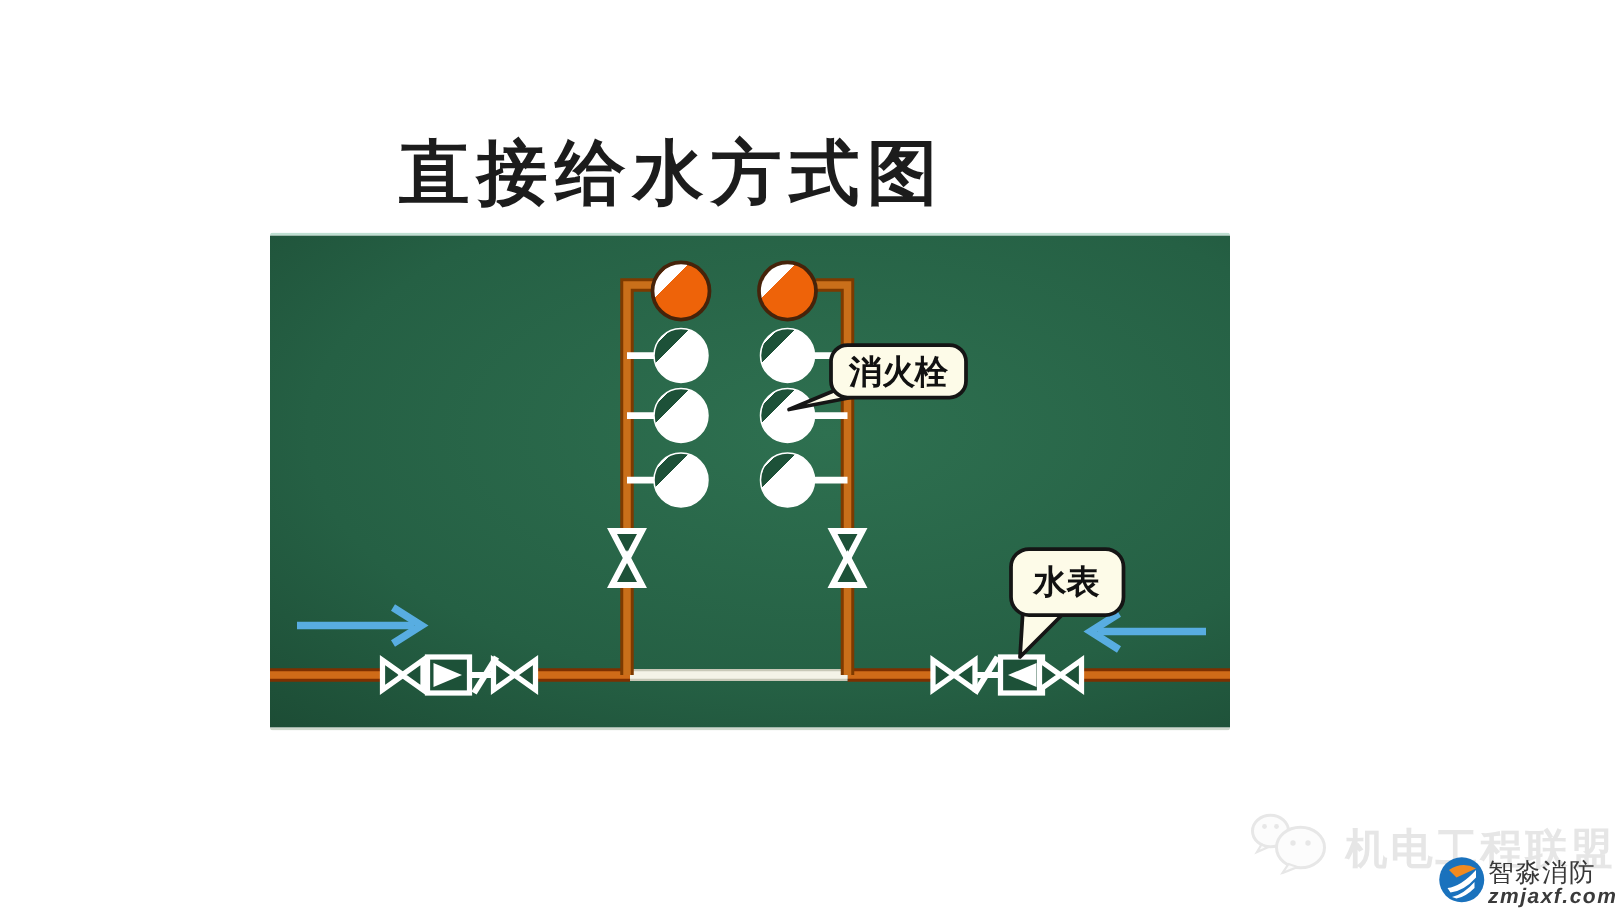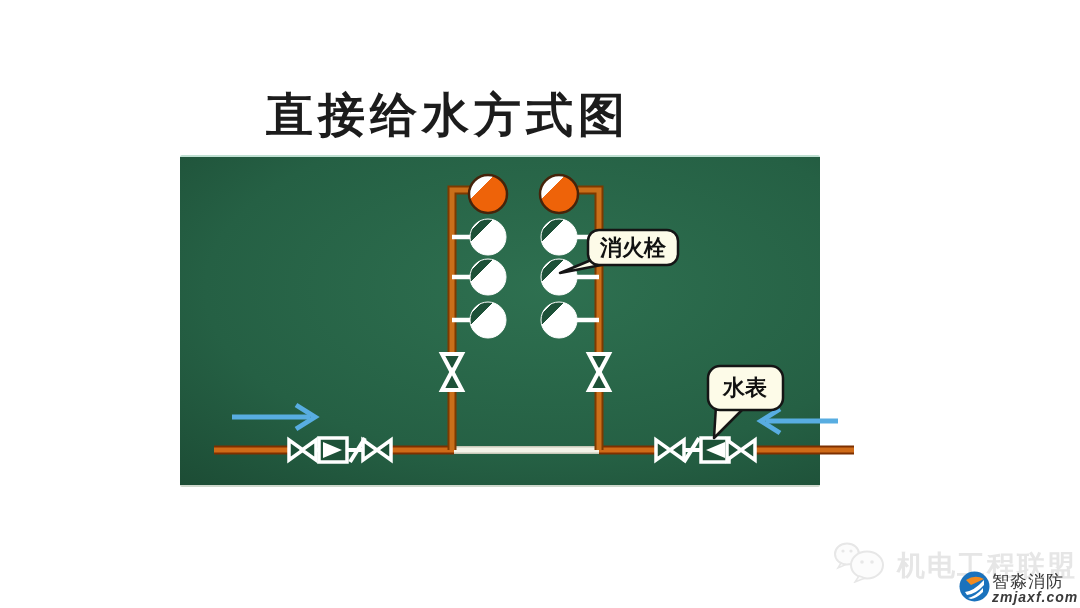--- a/index.html
+++ b/index.html
@@ -5,21 +5,21 @@
   * { margin:0; padding:0; box-sizing:border-box; }
   html,body { width:1080px; height:608px; background:#ffffff; overflow:hidden;
               font-family:"Liberation Sans","DejaVu Sans",sans-serif; }
   .slide { position:relative; width:861px; height:608px; background:#ffffff; }
 
   .title { position:absolute; left:266px; top:84px; font-size:47px; font-weight:800;
            color:#1c1c1c; letter-spacing:5px; white-space:nowrap; }
 
   .panel { position:absolute; left:180px; top:155px; width:640px; height:332px;
            background:radial-gradient(120% 115% at 58% 40%, #2e7050 0%, #256044 45%, #1a4731 78%, #123223 100%);
-           border-top:2px solid #bfe0d2; border-bottom:2px solid #cfd8cd; border-radius:2px;padding-left:34px; }
+           border-top:2px solid #bfe0d2; border-bottom:2px solid #cfd8cd; border-radius:2px; }
   .panel svg { display:block; }
 
   .wm-text { position:absolute; left:886px; top:547px; font-size:28px; font-weight:600;
              color:#e6e6e6; letter-spacing:2px; white-space:nowrap;margin-left:11px; }
   .brand-name { position:absolute; left:992px; top:570px; font-size:17px; font-weight:400;
                 color:#383838; letter-spacing:1px; white-space:nowrap; }
   .brand-site { position:absolute; left:992px; top:589px; font-size:14px; font-weight:700;
                 color:#3a3a3a; letter-spacing:1px; white-space:nowrap;font-style:italic; }
   .wm-icon { position:absolute; left:833px; top:541px; }
   .brand-logo { position:absolute; left:959px; top:571px; }

